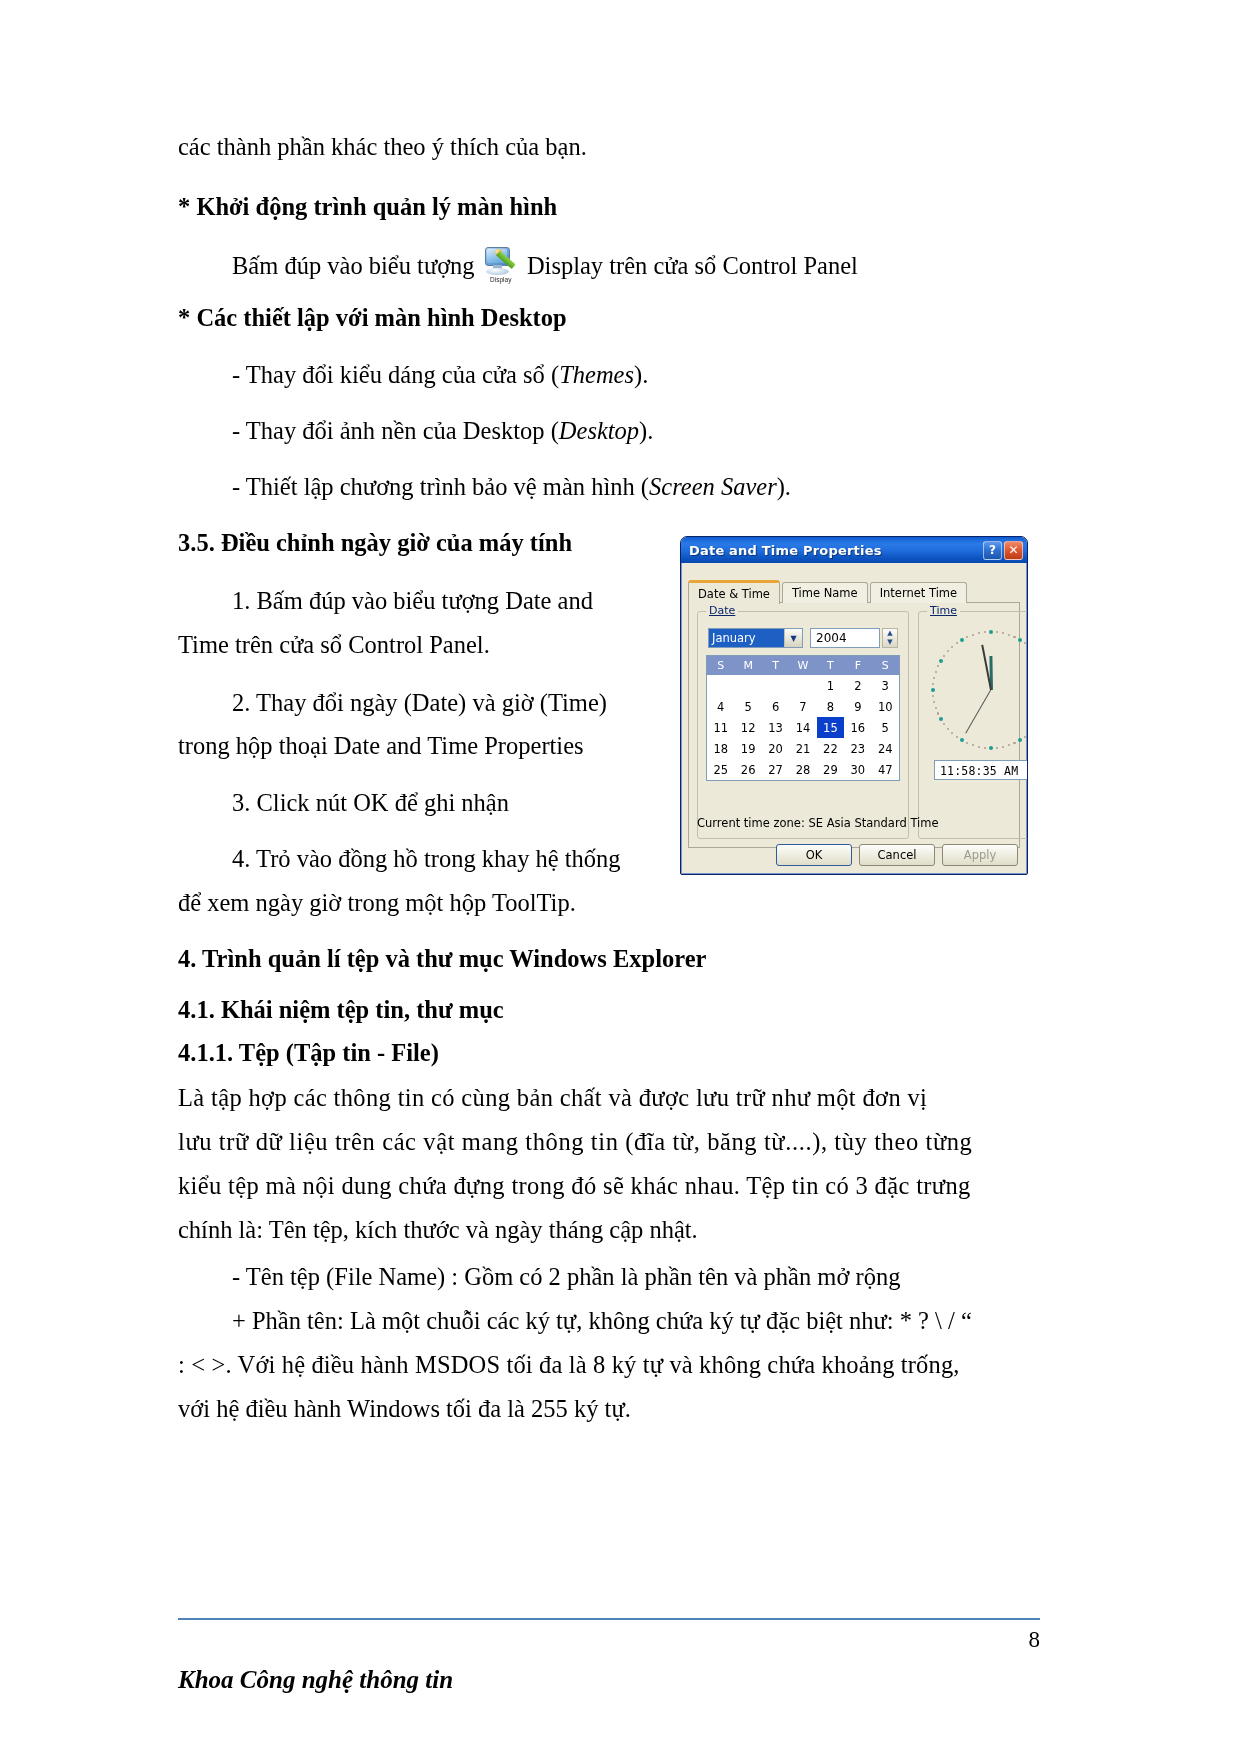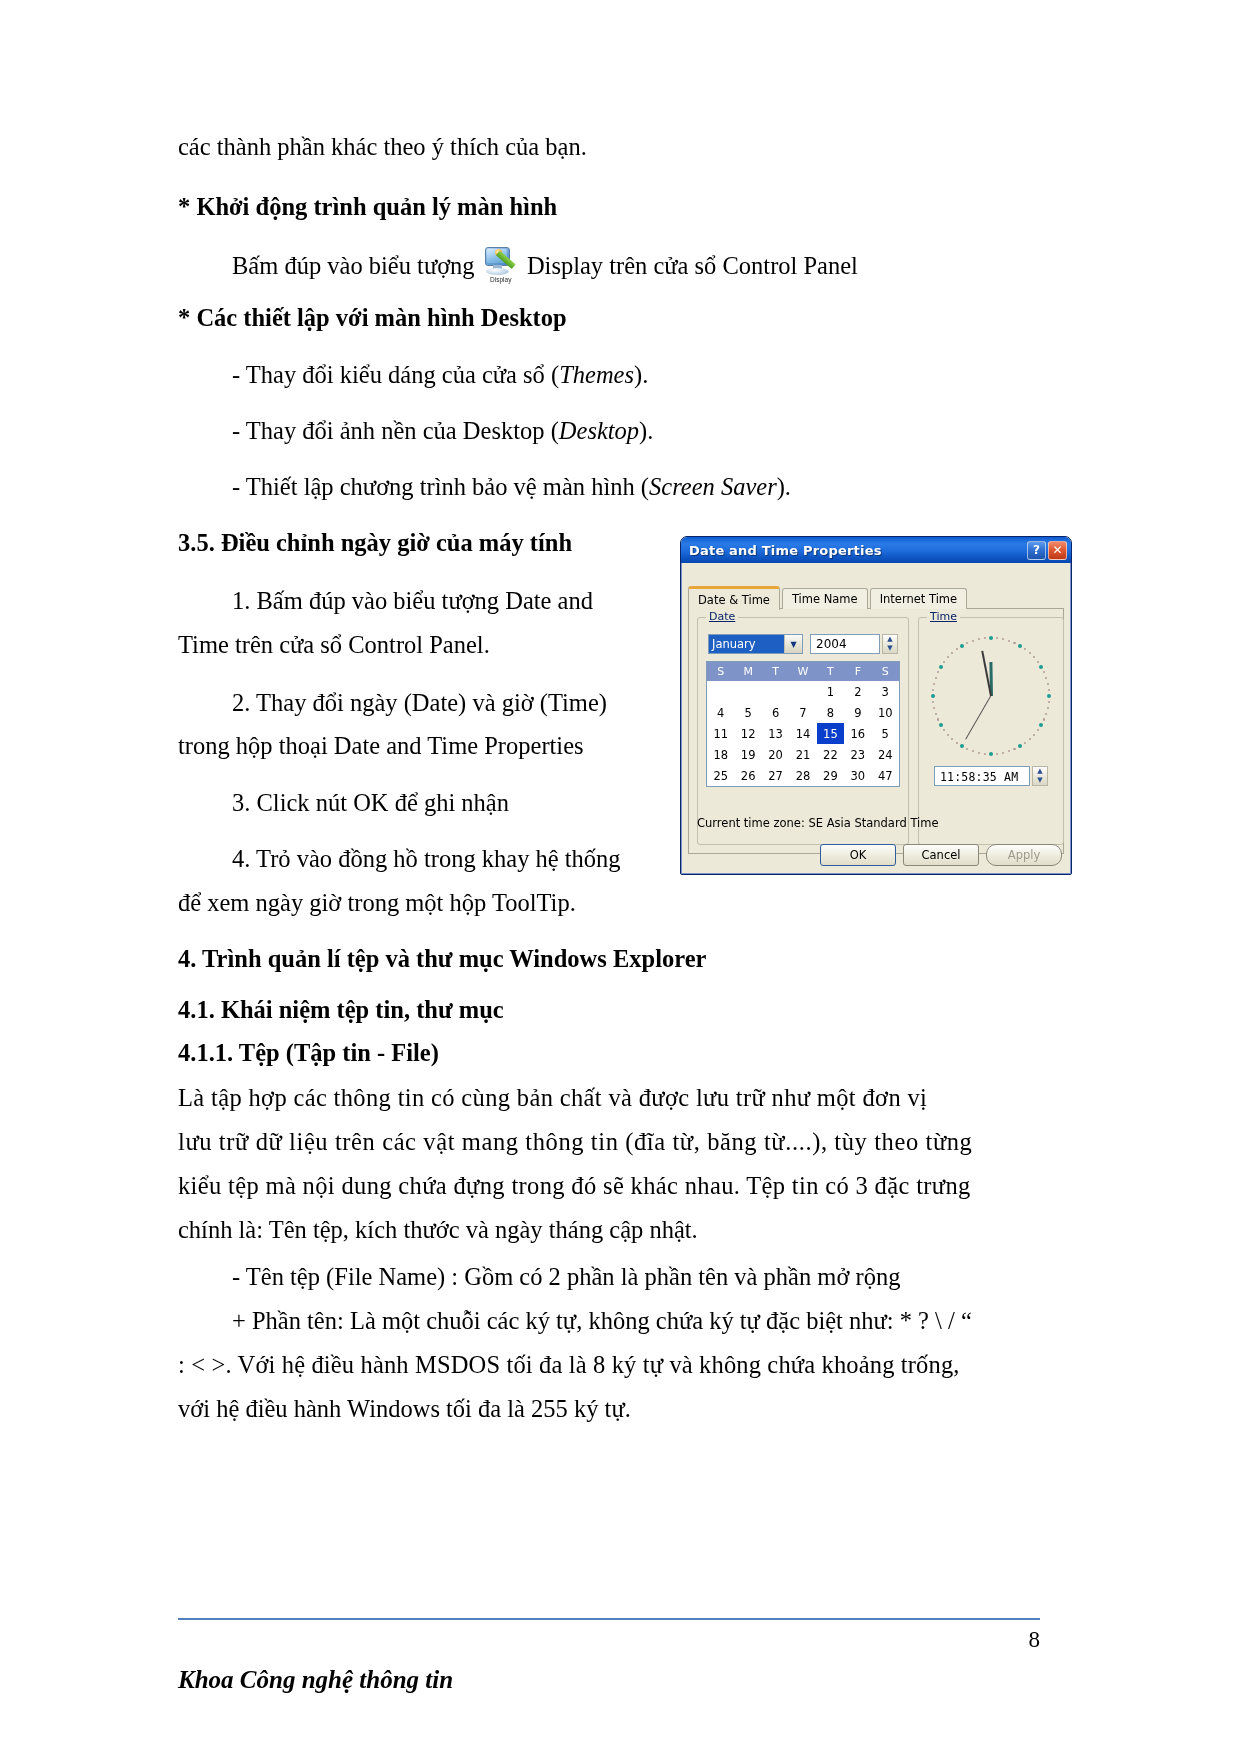--- a/index.html
+++ b/index.html
@@ -139,21 +139,21 @@
     color: #2a2a2a;
     text-align: center;
     line-height: 9px;
   }
 
   
   .xp-dialog {
     position: absolute;
     left: 680px;
     top: 536px;
-    width: 392px;
+    width: 348px;
     height: 339px;
     background: #ece9d8;
     border: 1px solid #0a246a;
     border-radius: 7px 7px 2px 2px;
     box-sizing: border-box;
     font-family: "DejaVu Sans", "Liberation Sans", sans-serif;
     box-shadow: 0 0 0 1px #7a96c8 inset;
     overflow: hidden;
   }
   .xp-titlebar {
@@ -188,21 +188,21 @@
     border: 1px solid rgba(255,255,255,.55);
   }
   .xp-help {
     background: linear-gradient(180deg,#5b9aee 0%,#2e6fd0 50%,#1d54ad 100%);
   }
   .xp-close {
     background: linear-gradient(180deg,#f08a6a 0%,#e05a34 45%,#bc3a16 100%);
   }
 
   .xp-body {
-    padding: 24px 7px 0 7px;
+    padding: 18px 7px 0 7px;
     position: relative;
     height: 313px;
     box-sizing: border-box;
   }
   .xp-tabstrip {
     display: flex;
     align-items: flex-end;
     height: 22px;
     position: relative;
     z-index: 2;
@@ -449,21 +449,21 @@
     border-radius: 3px;
     display: flex;
     align-items: center;
     justify-content: center;
     color: #000;
     box-sizing: border-box;
   }
   .xp-button.default {
     border: 1.6px solid #2f5c9e;
   }
-  .xp-button.disabled { color: #9d9a8a; border-radius: 10px; }
+  .xp-button.disabled { color: #9d9a8a; }
 </style>
 </head>
 <body>
 
 <div class="page">
 
 
   <div>
 
     <div class="line" style="left:178px; top:132px;">các thành phần khác theo ý thích của bạn.</div>

